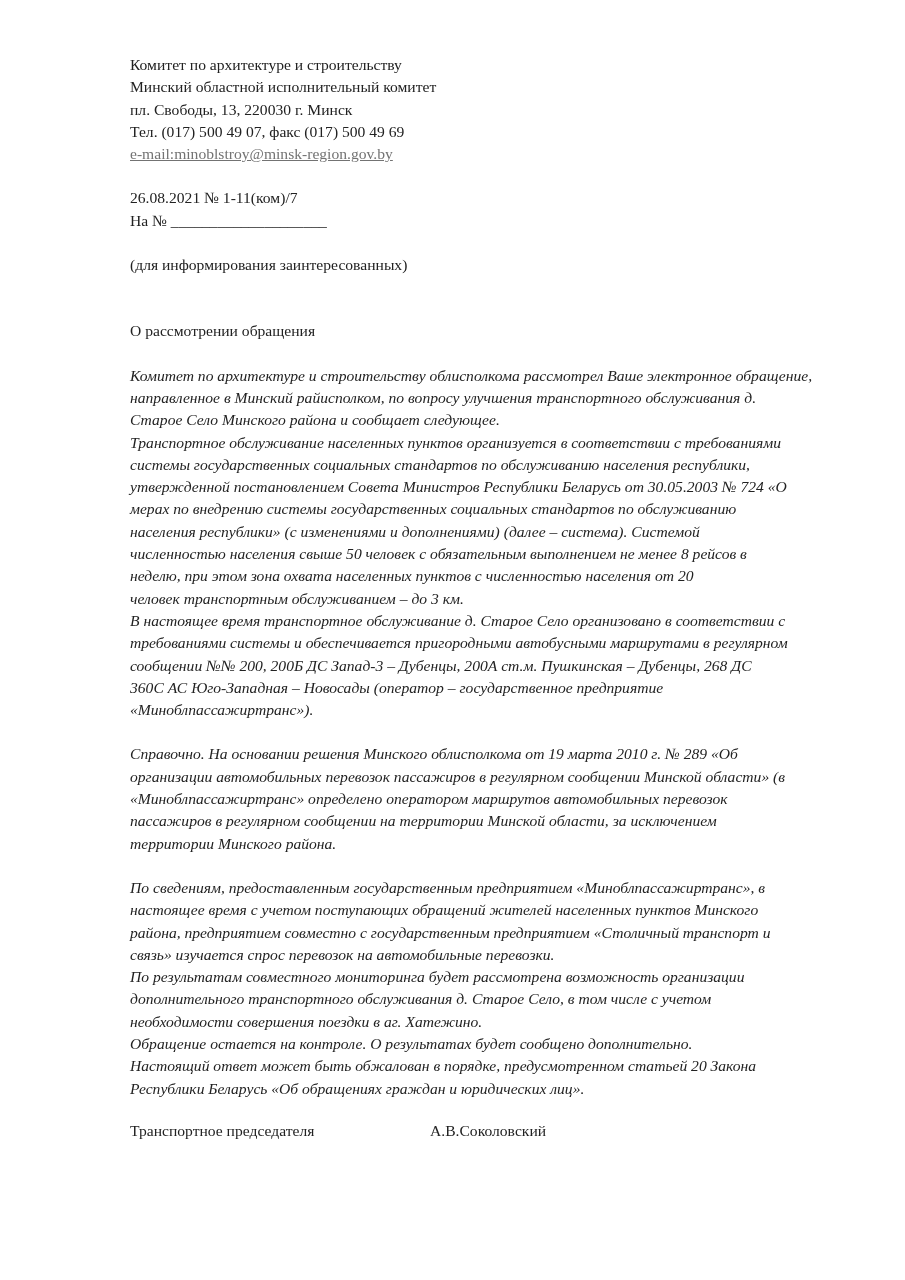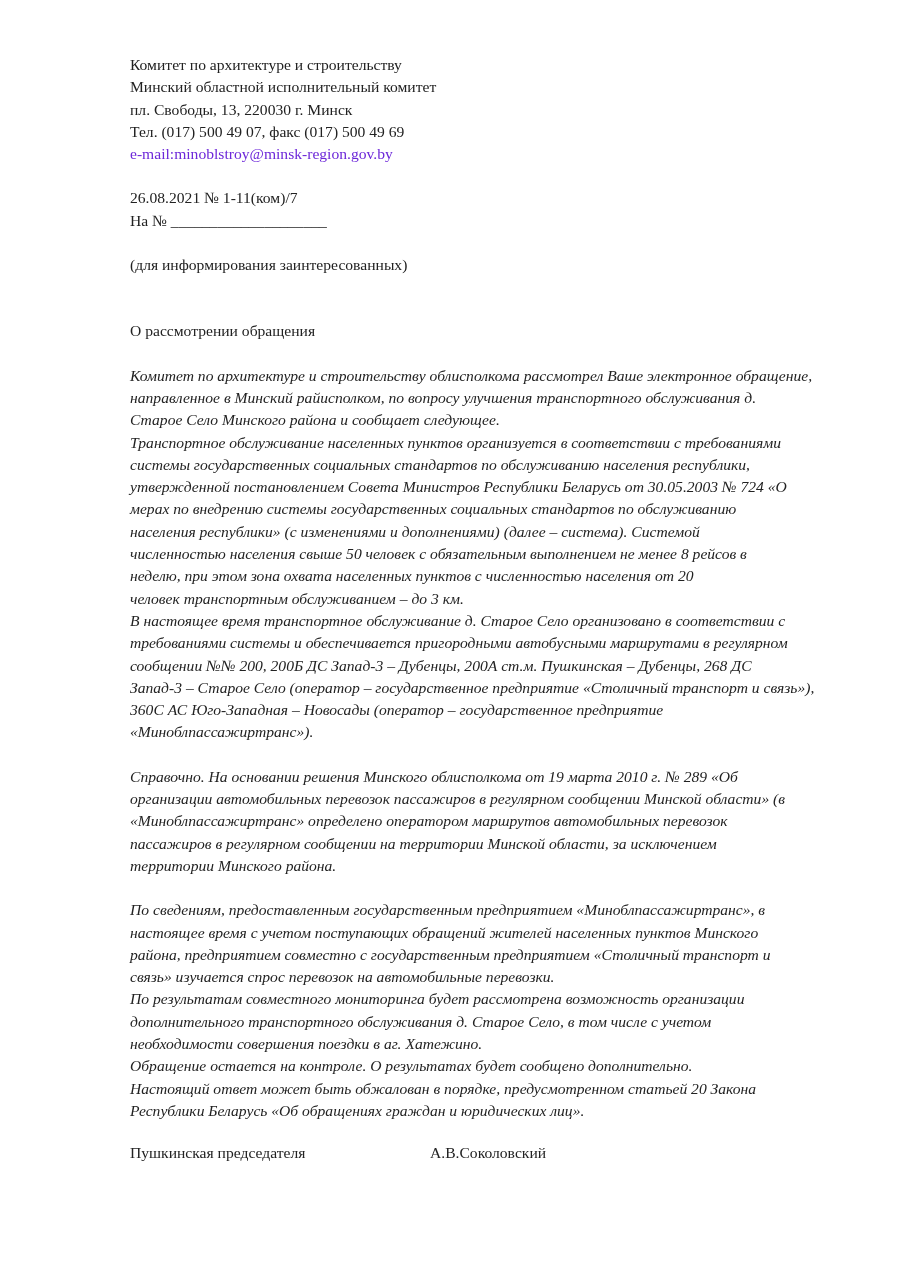--- a/index.html
+++ b/index.html
@@ -3,21 +3,21 @@
 <meta charset="utf-8">
 <style>
   html, body { margin: 0; padding: 0; background: #ffffff; }
   body {
     width: 905px; height: 1280px; position: relative; overflow: hidden;
     font-family: "Liberation Serif", "DejaVu Serif", serif;
     color: #222222; font-size: 15.6px;
   }
   .page { position: absolute; left: 130px; top: 54px; width: 720px; }
   .line { line-height: 22.3px; white-space: nowrap; }
-  .email { color: #6d28d9; }
+  .email { color: #737373; text-decoration: underline; }
   .gap-s { height: 22px; }
   .gap-m { height: 22px; }
   .para { line-height: 22.3px; }
   .para .line { white-space: nowrap; font-style: italic; }
   .subject { margin-top: 44px; }
   .sign { display: flex; margin-top: 20px; line-height: 22px; }
   .sign .pos { width: 300px; }
 </style>
 </head>
 <body>
@@ -54,21 +54,20 @@
       <div class="line">системы государственных социальных стандартов по обслуживанию населения республики,</div>
       <div class="line">утвержденной постановлением Совета Министров Республики Беларусь от 30.05.2003 № 724 «О</div>
       <div class="line">мерах по внедрению системы государственных социальных стандартов по обслуживанию</div>
       <div class="line">населения республики» (с изменениями и дополнениями) (далее – система). Системой</div>
       <div class="line">численностью населения свыше 50 человек с обязательным выполнением не менее 8 рейсов в</div>
       <div class="line">неделю, при этом зона охвата населенных пунктов с численностью населения от 20</div>
       <div class="line">человек транспортным обслуживанием – до 3 км.</div>
       <div class="line">В настоящее время транспортное обслуживание д. Старое Село организовано в соответствии с</div>
       <div class="line">требованиями системы и обеспечивается пригородными автобусными маршрутами в регулярном</div>
       <div class="line">сообщении №№ 200, 200Б ДС Запад-3 – Дубенцы, 200А ст.м. Пушкинская – Дубенцы, 268 ДС</div>
-      <div class="line">Запад-3 – Старое Село (оператор – государственное предприятие «Столичный транспорт и связь»),</div>
       <div class="line">360С АС Юго-Западная – Новосады (оператор – государственное предприятие</div>
       <div class="line">«Миноблпассажиртранс»).</div>
     </div>
   <div class="gap-m"></div>
   <div class="para" id="p1">
       <div class="line">Справочно. На основании решения Минского облисполкома от 19 марта 2010 г. № 289 «Об</div>
       <div class="line">организации автомобильных перевозок пассажиров в регулярном сообщении Минской области» (в</div>
       <div class="line">«Миноблпассажиртранс» определено оператором маршрутов автомобильных перевозок</div>
       <div class="line">пассажиров в регулярном сообщении на территории Минской области, за исключением</div>
       <div class="line">территории Минского района.</div>
@@ -81,16 +80,16 @@
       <div class="line">связь» изучается спрос перевозок на автомобильные перевозки.</div>
       <div class="line">По результатам совместного мониторинга будет рассмотрена возможность организации</div>
       <div class="line">дополнительного транспортного обслуживания д. Старое Село, в том числе с учетом</div>
       <div class="line">необходимости совершения поездки в аг. Хатежино.</div>
       <div class="line">Обращение остается на контроле. О результатах будет сообщено дополнительно.</div>
       <div class="line">Настоящий ответ может быть обжалован в порядке, предусмотренном статьей 20 Закона</div>
       <div class="line">Республики Беларусь «Об обращениях граждан и юридических лиц».</div>
     </div>
 
   <div class="sign">
-    <div class="pos">Пушкинская председателя</div>
+    <div class="pos">Транспортное председателя</div>
     <div>А.В.Соколовский</div>
   </div>
 </div>
 
 </body></html>

